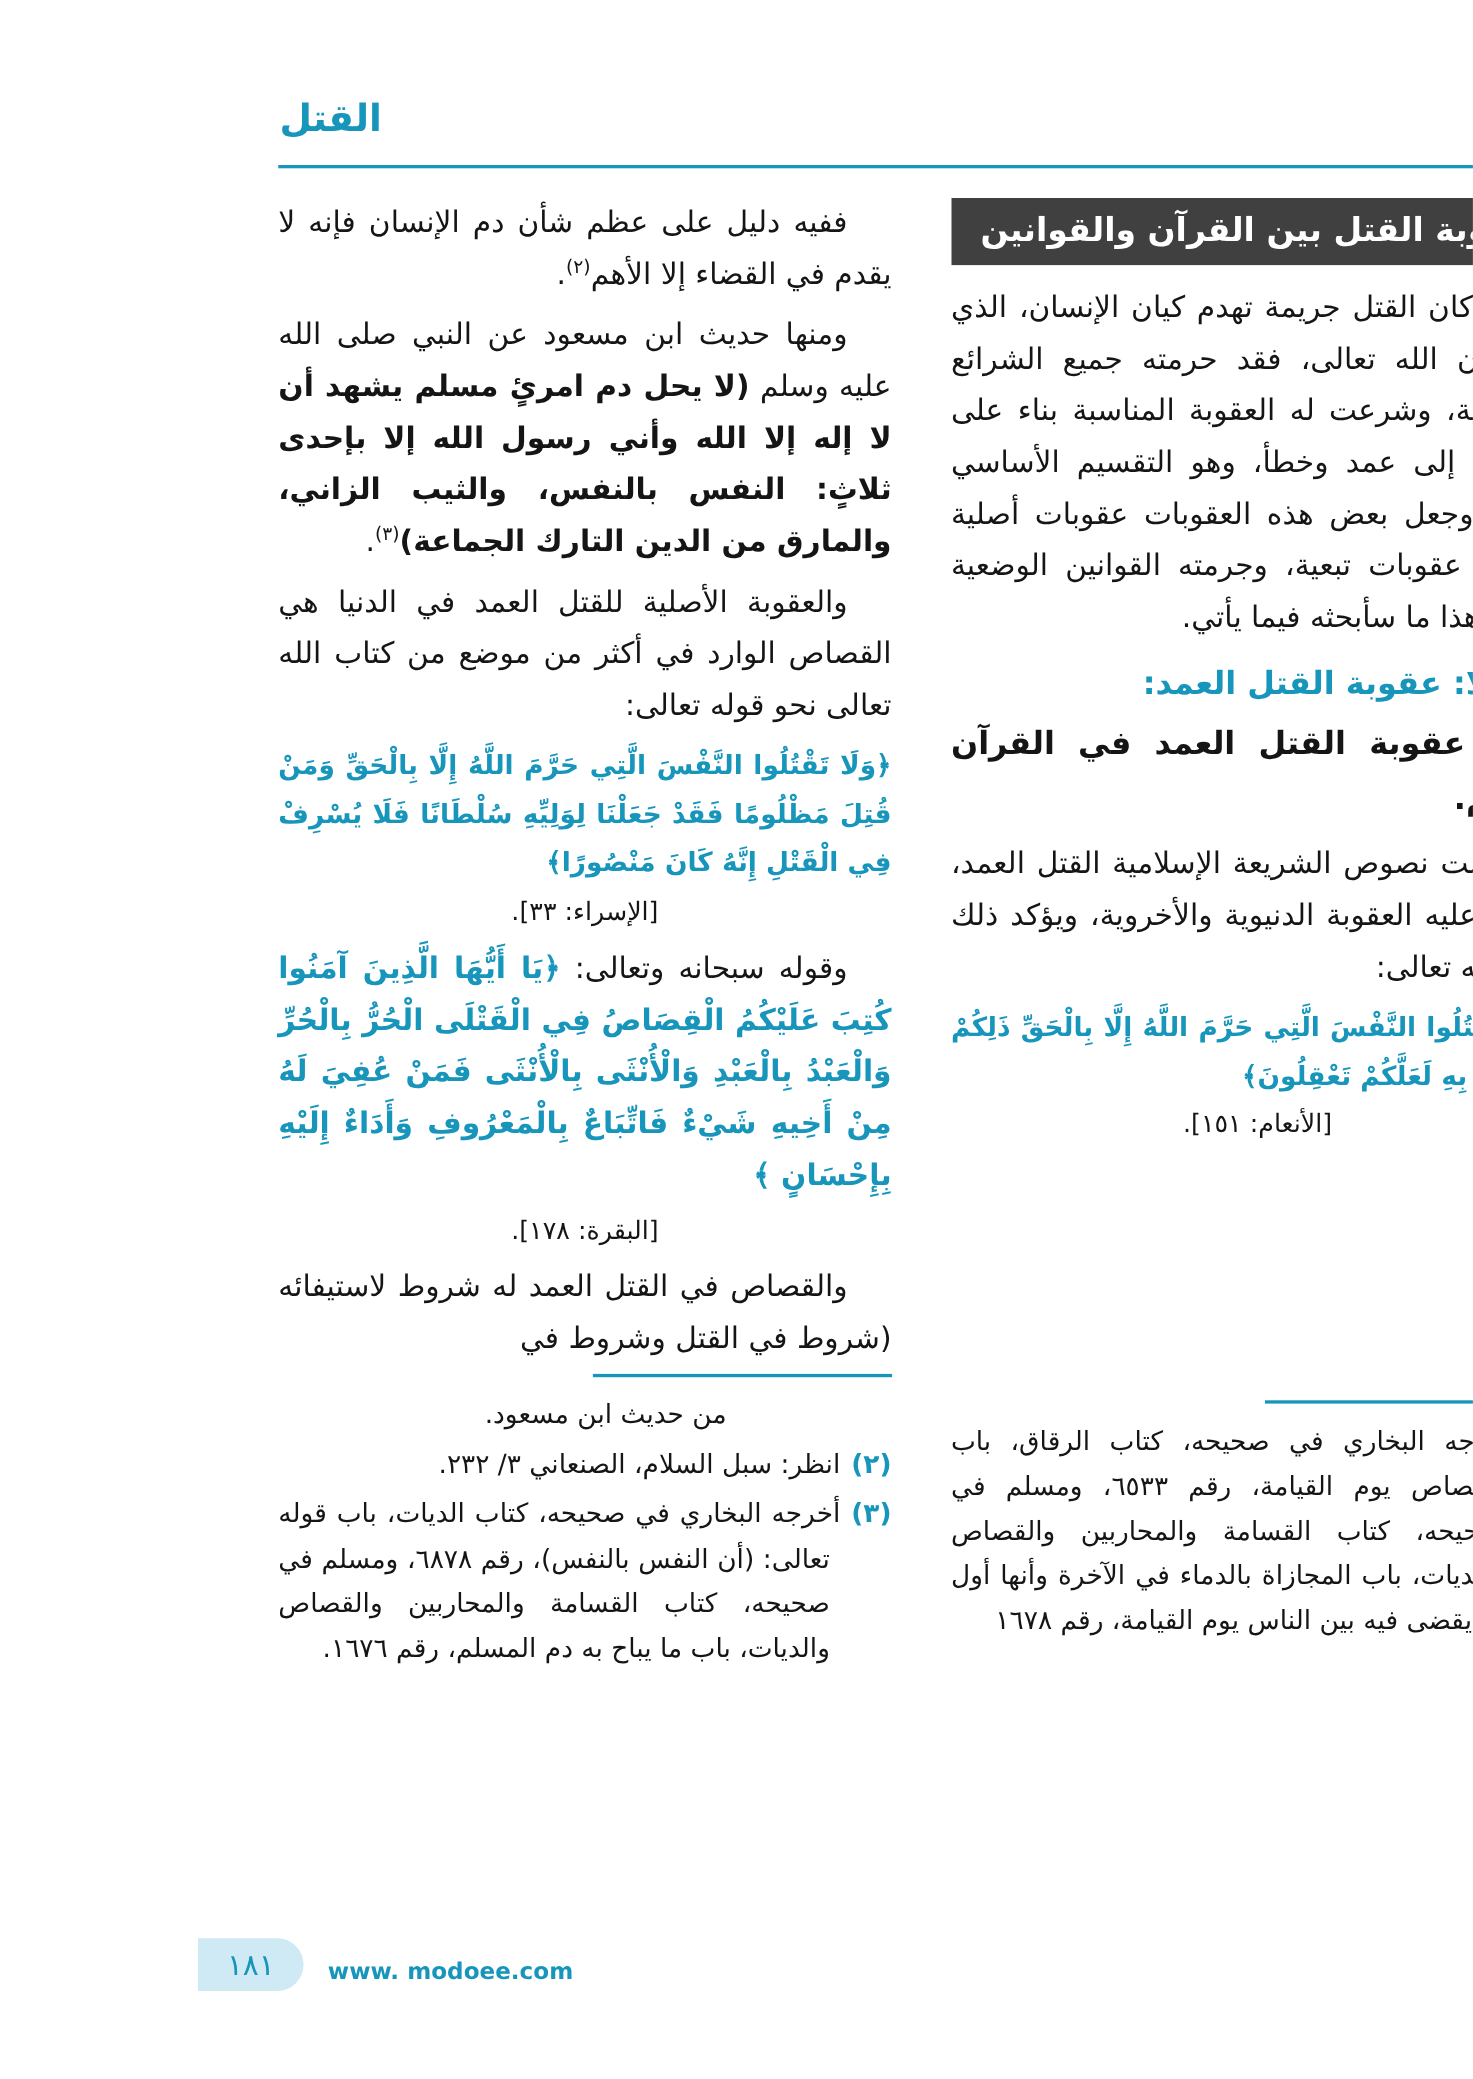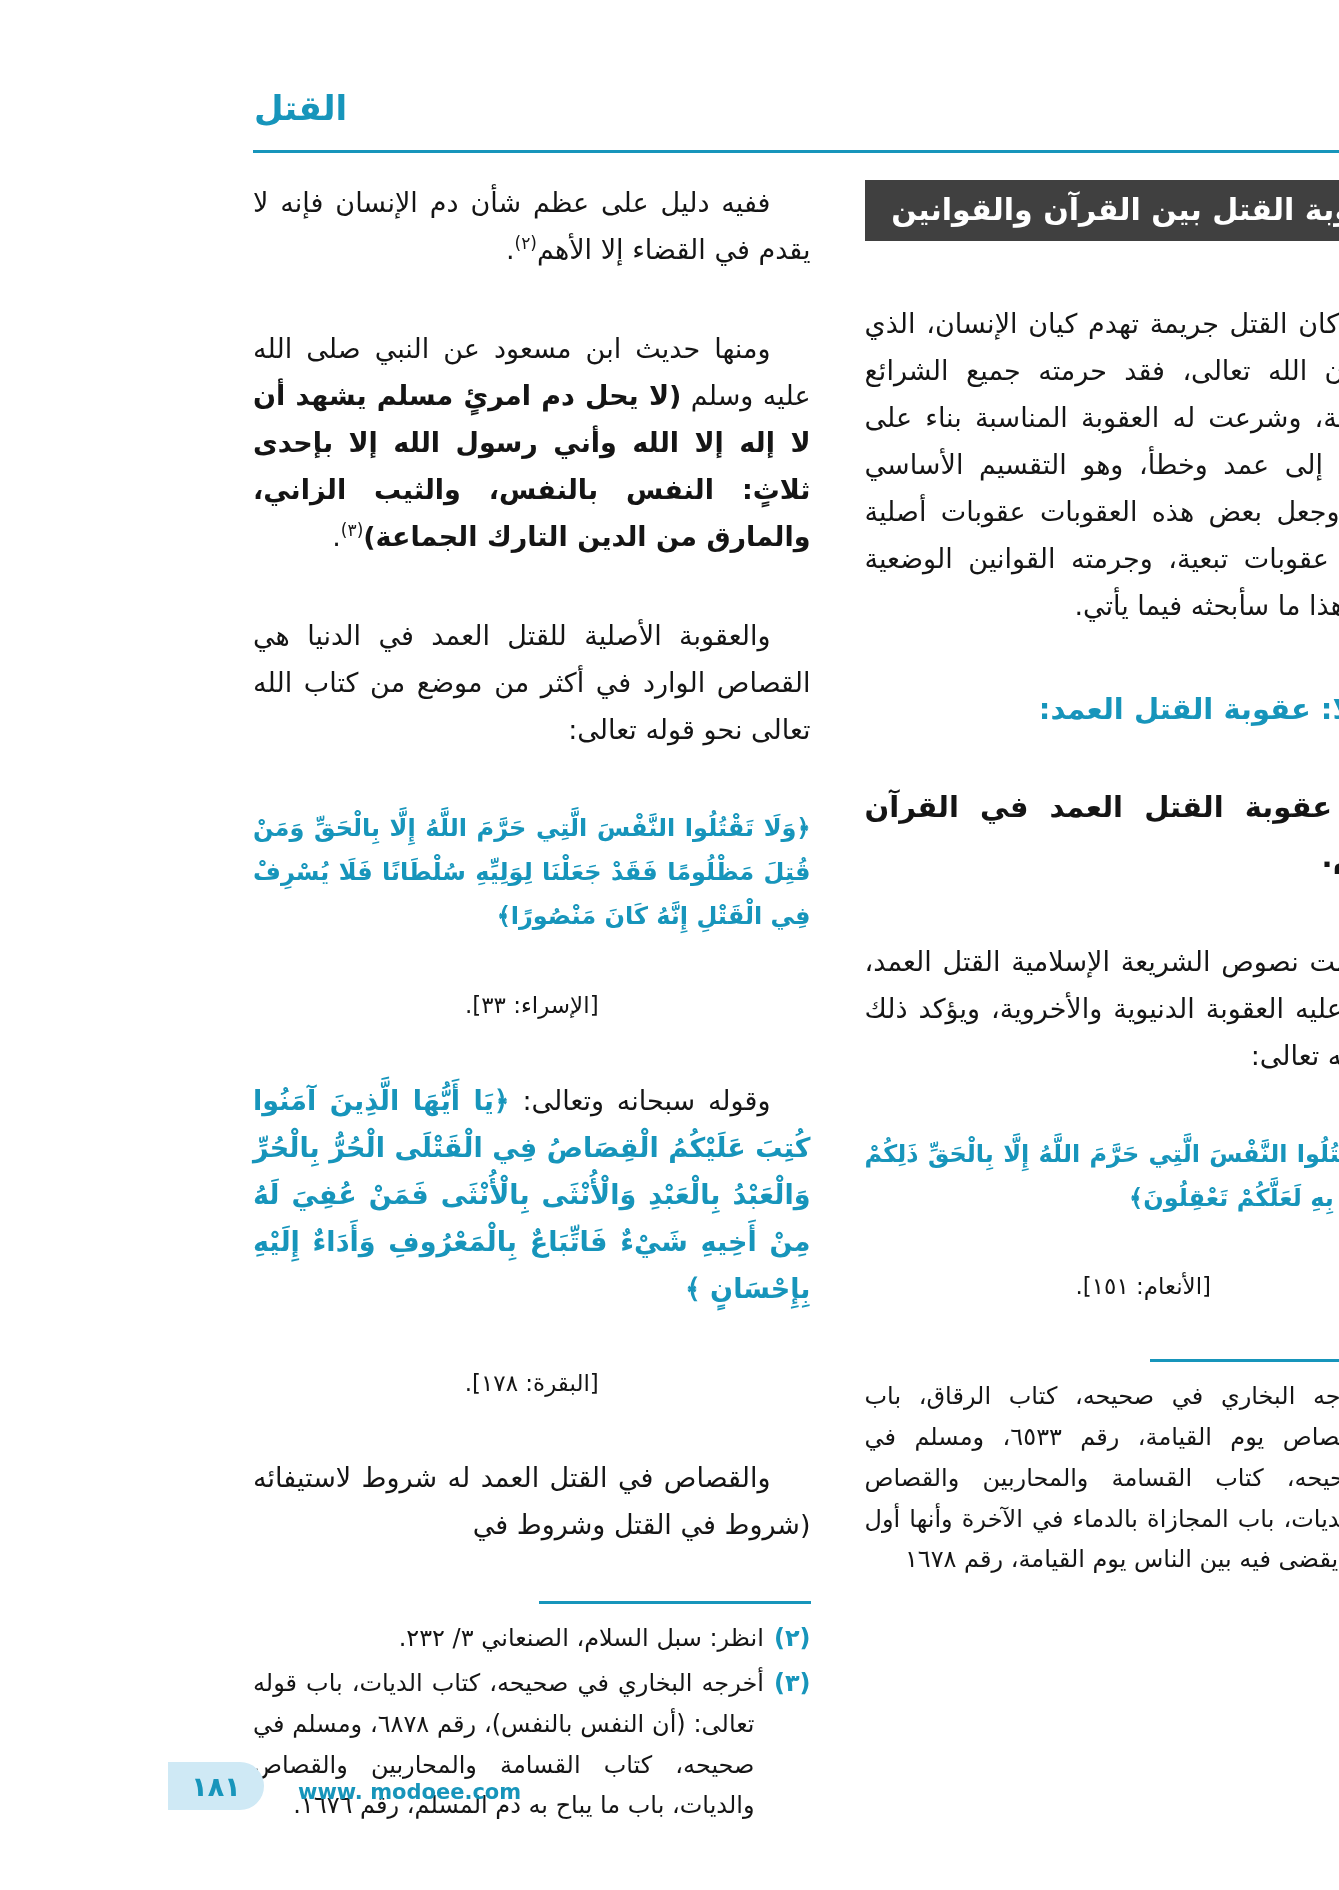--- a/index.html
+++ b/index.html
@@ -22,21 +22,21 @@
     position:absolute; top:150px; left:85px;
     width:1169px; height:3px; background:#1795BB;
   }
   
   .columns {
     position:absolute; top:180px; left:85px;
     width:1169px; height:1318px;
     display:flex; gap:54px;
   }
   .col {
-    width:558px; display:flex; flex-direction:column;gap:44px;
+    width:558px; display:flex; flex-direction:column;
   }
   .section-box {
     background:#404040; color:#ffffff;
     font-size:30px; font-weight:bold;
     text-align:center; padding:12px 8px 14px;
     margin-bottom:16px;
   }
   p.body {
     font-size:27px; line-height:1.74;
     text-align:justify; margin-bottom:8px;
@@ -73,26 +73,26 @@
     font-size:24px; line-height:1.7; padding-right:150px;
     margin-bottom:4px;
   }
   .fn-item {
     font-size:24px; line-height:1.7; text-align:justify;
     padding-right:56px; text-indent:-56px; margin-bottom:4px;
   }
   .fn-num { color:#1795BB; font-weight:bold; padding-left:10px; }
   
   .page-badge {
-    position:absolute; left:0; bottom:80px;
+    position:absolute; left:12px; bottom:80px;
     width:96px; height:48px;
     background:#CFE9F5;
     border-radius:0 24px 24px 0;
     display:flex; align-items:center; justify-content:center;
-    color:#1795BB; font-size:27px; font-weight:bold;
+    color:#1795BB; font-size:27px; font-weight:normal;
   }
   .website {
     position:absolute; left:130px; bottom:86px;
     color:#1795BB; font-size:21px; font-weight:bold;
     direction:ltr;
   }
 </style>
 </head>
 <body>
 
@@ -130,20 +130,21 @@
       <p class="quran">﴿وَلَا تَقْتُلُوا النَّفْسَ الَّتِي حَرَّمَ اللَّهُ إِلَّا بِالْحَقِّ وَمَنْ قُتِلَ مَظْلُومًا فَقَدْ جَعَلْنَا لِوَلِيِّهِ سُلْطَانًا فَلَا يُسْرِفْ فِي الْقَتْلِ إِنَّهُ كَانَ مَنْصُورًا﴾</p>
       <p class="ref">[الإسراء: ٣٣].</p>
 
       <p class="body indent"><span>وقوله سبحانه وتعالى: </span><span class="quran-inline">﴿يَا أَيُّهَا الَّذِينَ آمَنُوا كُتِبَ عَلَيْكُمُ الْقِصَاصُ فِي الْقَتْلَى الْحُرُّ بِالْحُرِّ وَالْعَبْدُ بِالْعَبْدِ وَالْأُنْثَى بِالْأُنْثَى فَمَنْ عُفِيَ لَهُ مِنْ أَخِيهِ شَيْءٌ فَاتِّبَاعٌ بِالْمَعْرُوفِ وَأَدَاءٌ إِلَيْهِ بِإِحْسَانٍ ﴾</span></p>
       <p class="ref">[البقرة: ١٧٨].</p>
 
       <p class="body indent">والقصاص في القتل العمد له شروط لاستيفائه (شروط في القتل وشروط في</p>
 
       <div class="footnotes">
         <div class="fn-rule"></div>
+        <p class="fn-cont">من حديث ابن مسعود.</p>
         <p class="fn-item"><span class="fn-num">(٢)</span><span>انظر: سبل السلام، الصنعاني ٣/ ٢٣٢.</span></p>
         <p class="fn-item"><span class="fn-num">(٣)</span><span>أخرجه البخاري في صحيحه، كتاب الديات، باب قوله تعالى: (أن النفس بالنفس)، رقم ٦٨٧٨، ومسلم في صحيحه، كتاب القسامة والمحاربين والقصاص والديات، باب ما يباح به دم المسلم، رقم ١٦٧٦.</span></p>
       </div>
     </section>
 
   </div>
 
   <div class="page-badge">
     <span>١٨١</span>
   </div>

